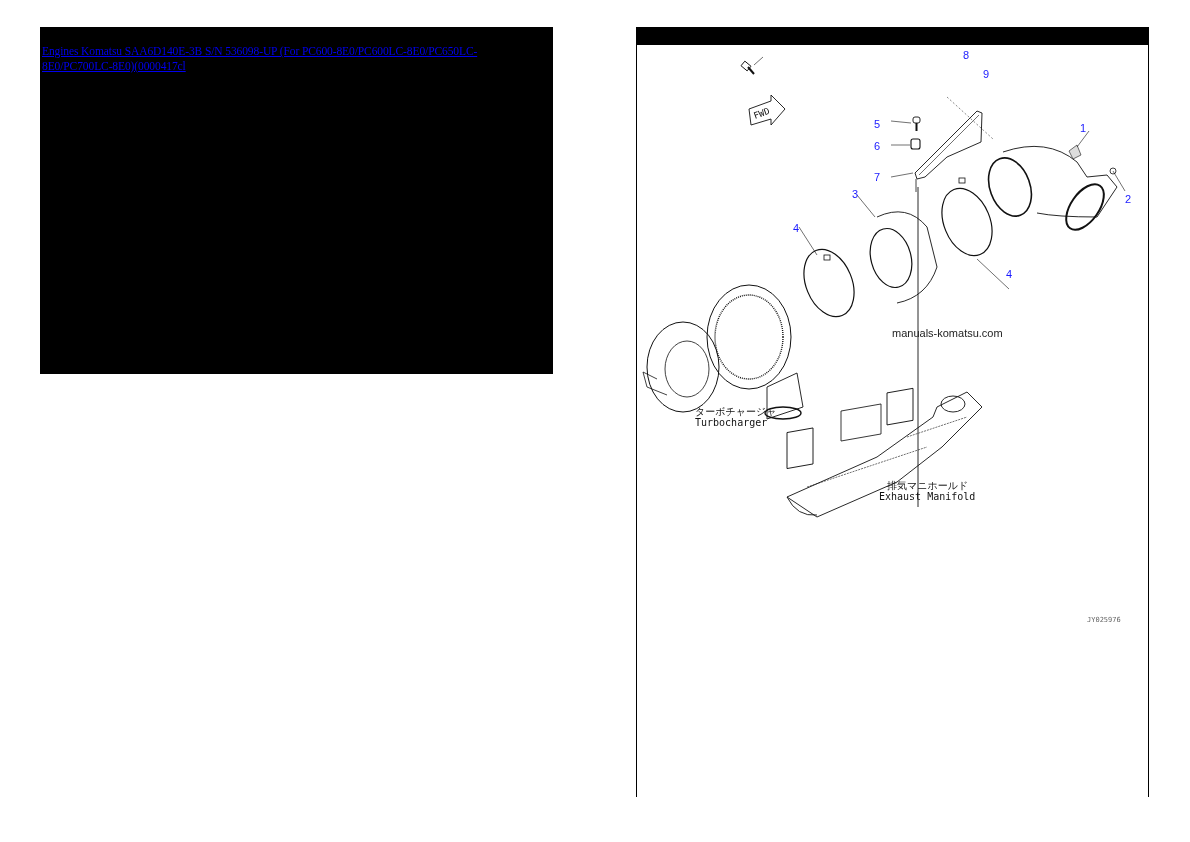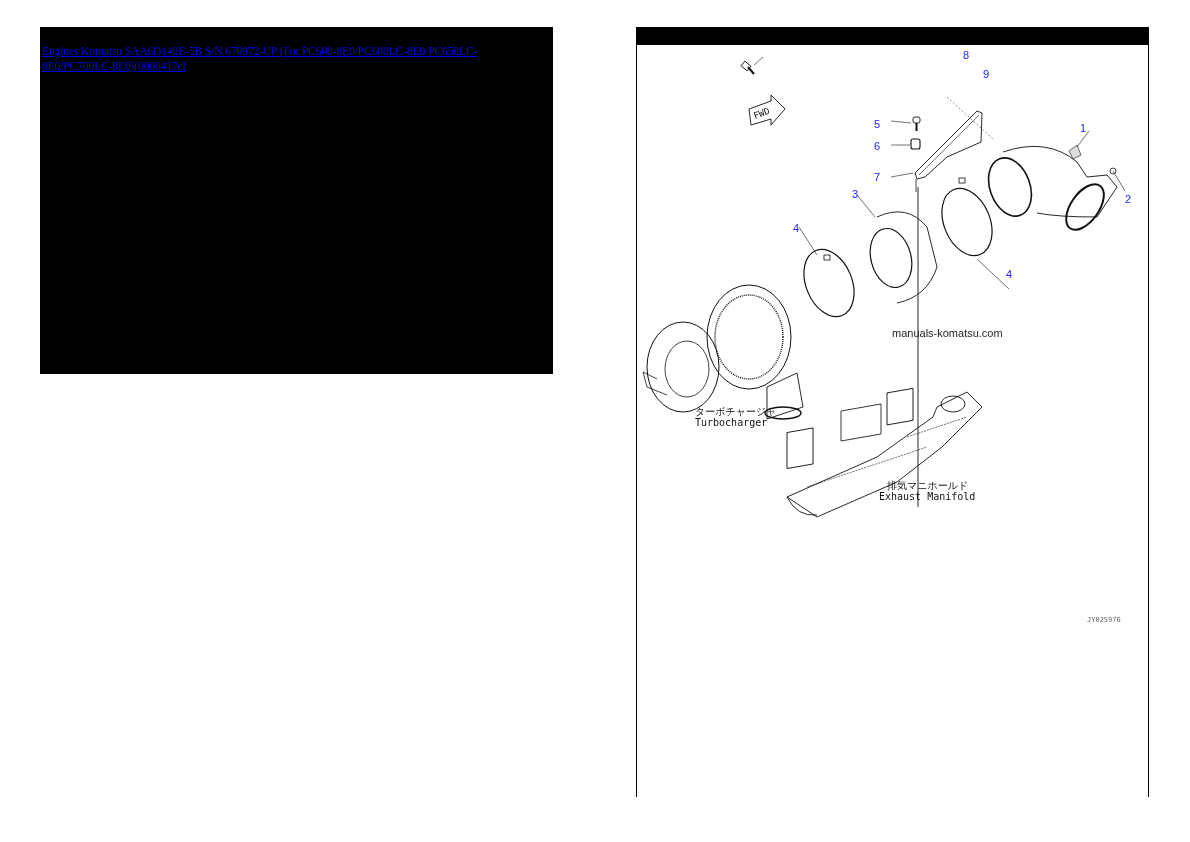--- a/index.html
+++ b/index.html
@@ -11,21 +11,21 @@
     .diagram-svg { position: absolute; left: 0; top: 0; }
     .callout { font-family: "Liberation Sans", sans-serif; font-size: 11px; fill: #1a1aff; }
     .label-jp, .label-en { font-family: "DejaVu Sans Mono", monospace; font-size: 10px; fill: #111; }
     .watermark { font-family: "Liberation Sans", sans-serif; font-size: 11px; fill: #222; }
     .figcode { font-family: "DejaVu Sans Mono", monospace; font-size: 7px; fill: #666; }
   </style>
 </head>
 <body>
 
 <div class="left-box">
-  <a class="title-link" href="#">Engines Komatsu SAA6D140E-5B S/N 670972-UP (For PC600-8E0/PC600LC-8E0/PC650LC-8E0/PC700LC-8E0)(0000417cl</a>
+  <a class="title-link" href="#">Engines Komatsu SAA6D140E-3B S/N 536098-UP (For PC600-8E0/PC600LC-8E0/PC650LC-8E0/PC700LC-8E0)(0000417cl</a>
 </div>
 
 <div class="diagram-panel">
   <div class="diagram-header"></div>
   <svg class="diagram-svg" width="513" height="770" viewBox="0 0 513 770">
 
     <g transform="translate(112,68)">
       <path d="M0,14 L22,6 L22,0 L36,14 L22,30 L22,24 L2,30 Z" fill="none" stroke="#111" stroke-width="0.9"></path>
       <text x="6" y="24" font-family="DejaVu Sans Mono, monospace" font-size="9" fill="#111" transform="rotate(-20 6 24)">FWD</text>
     </g>

